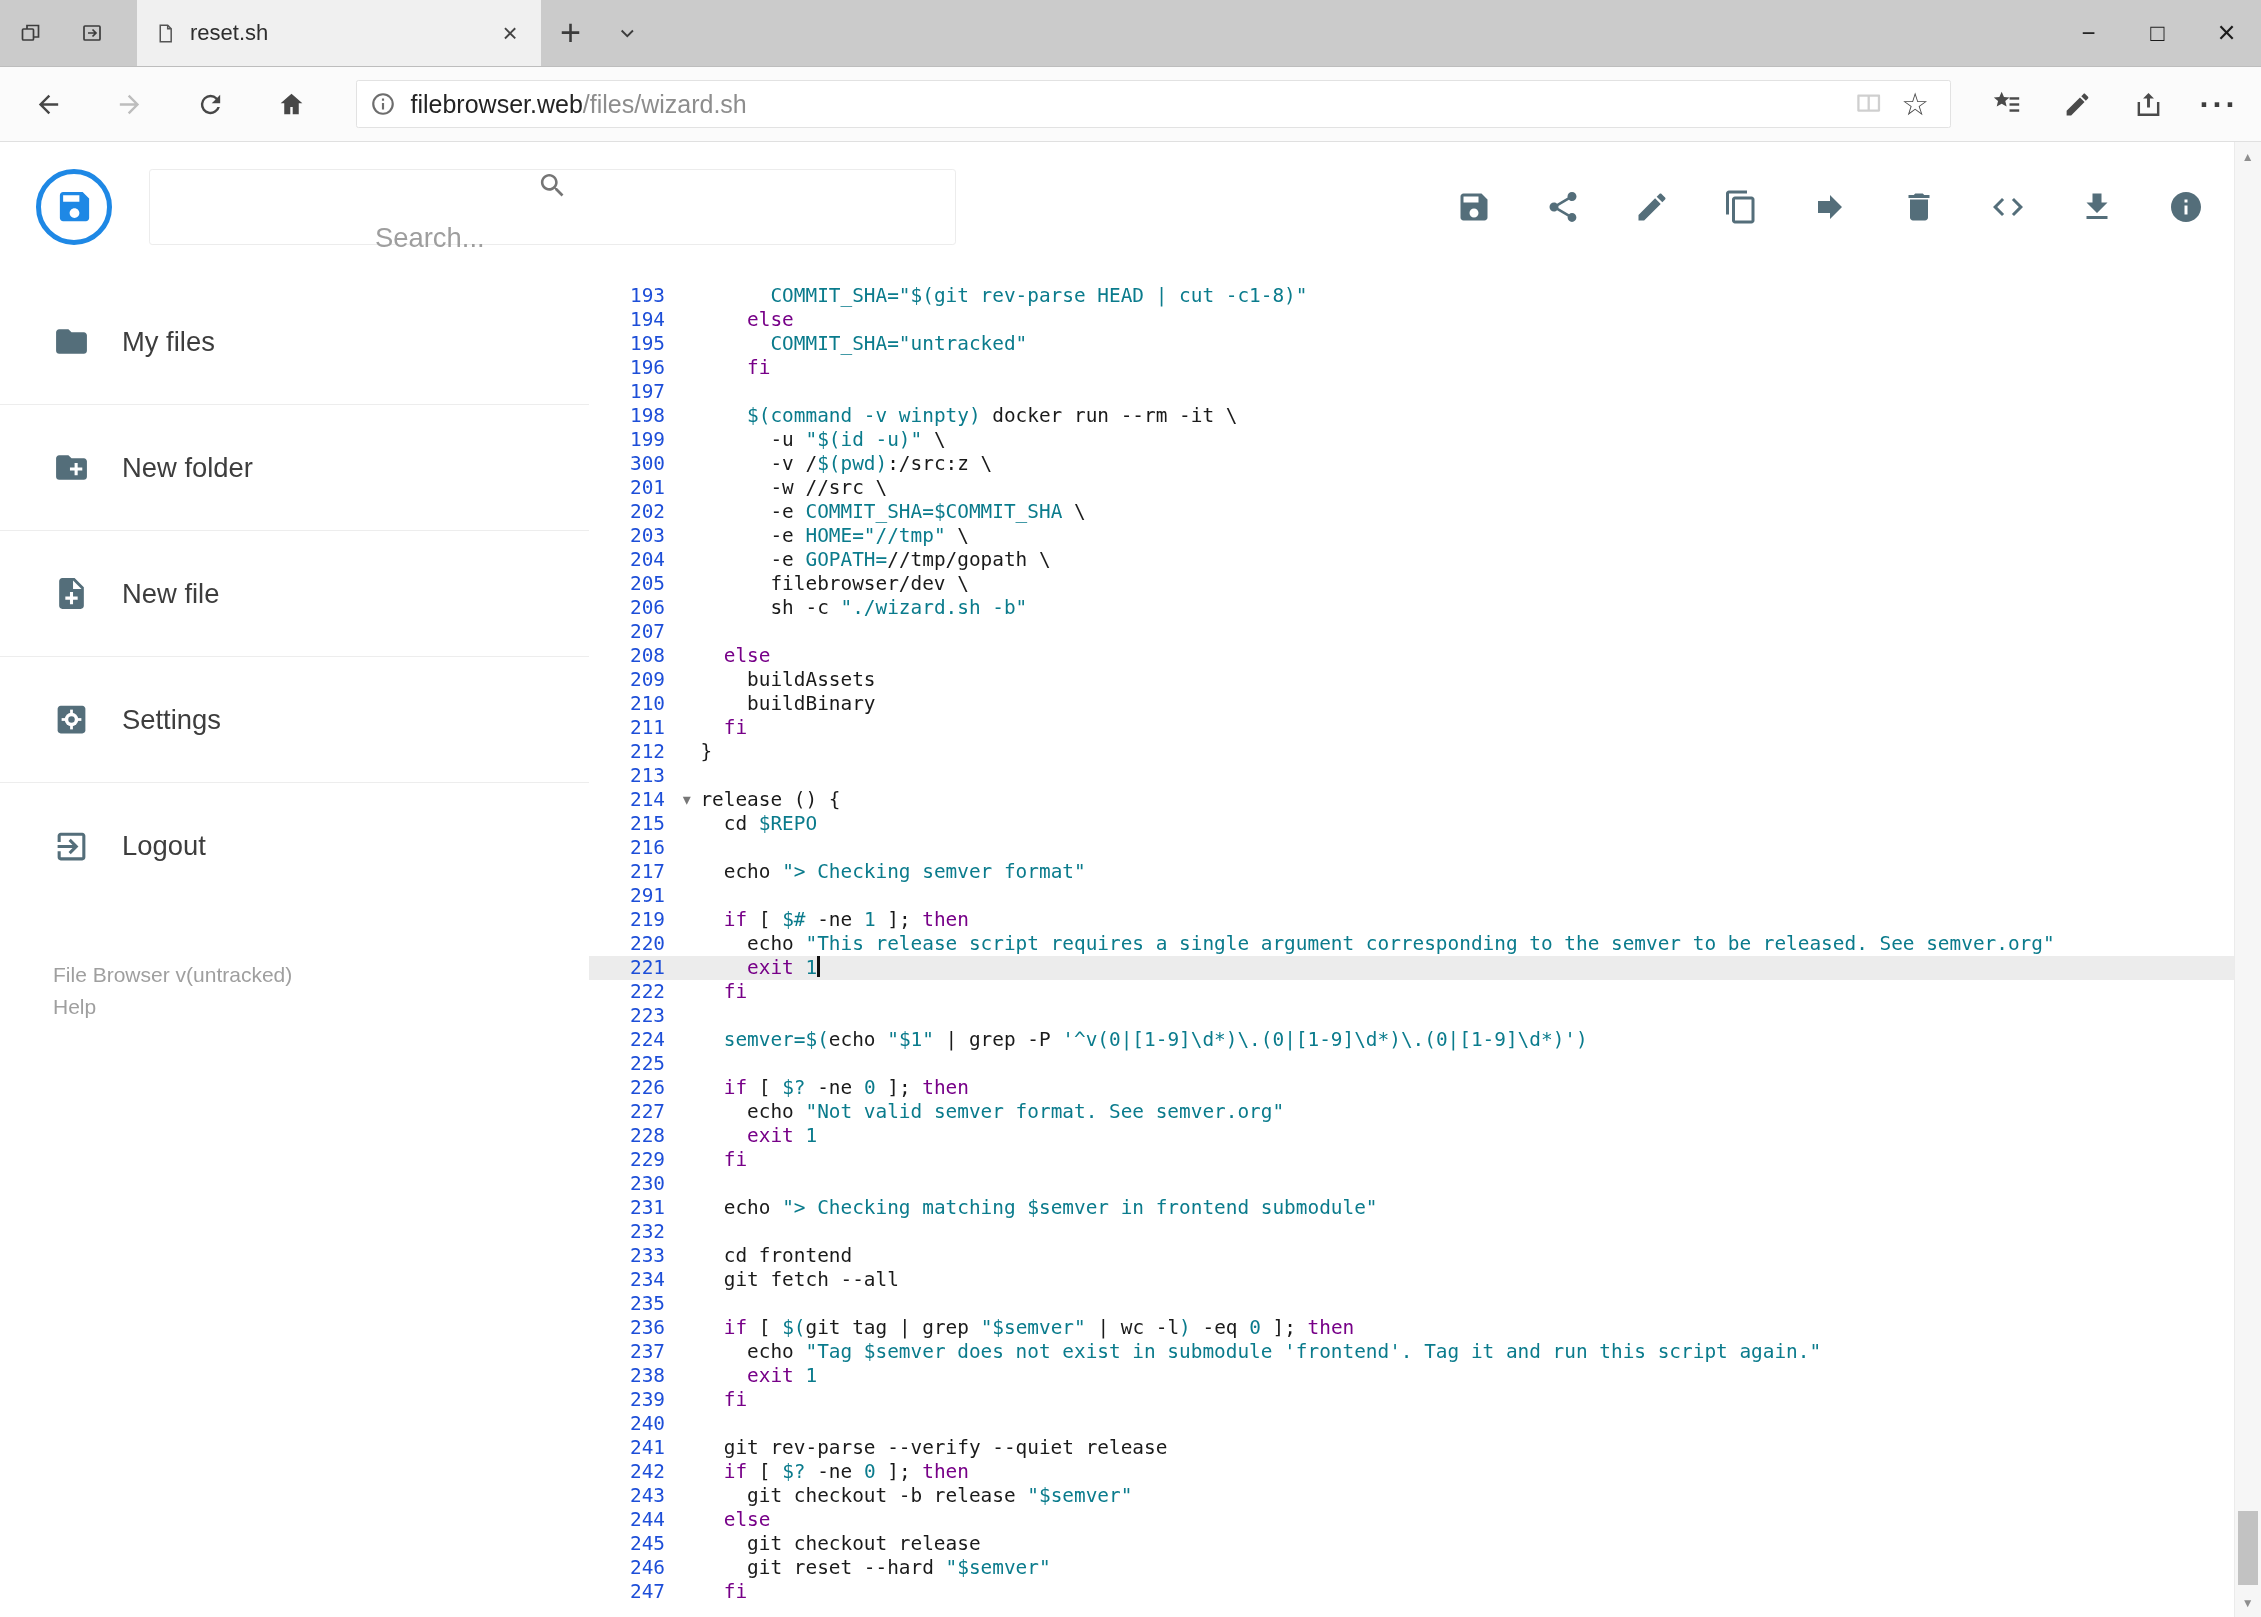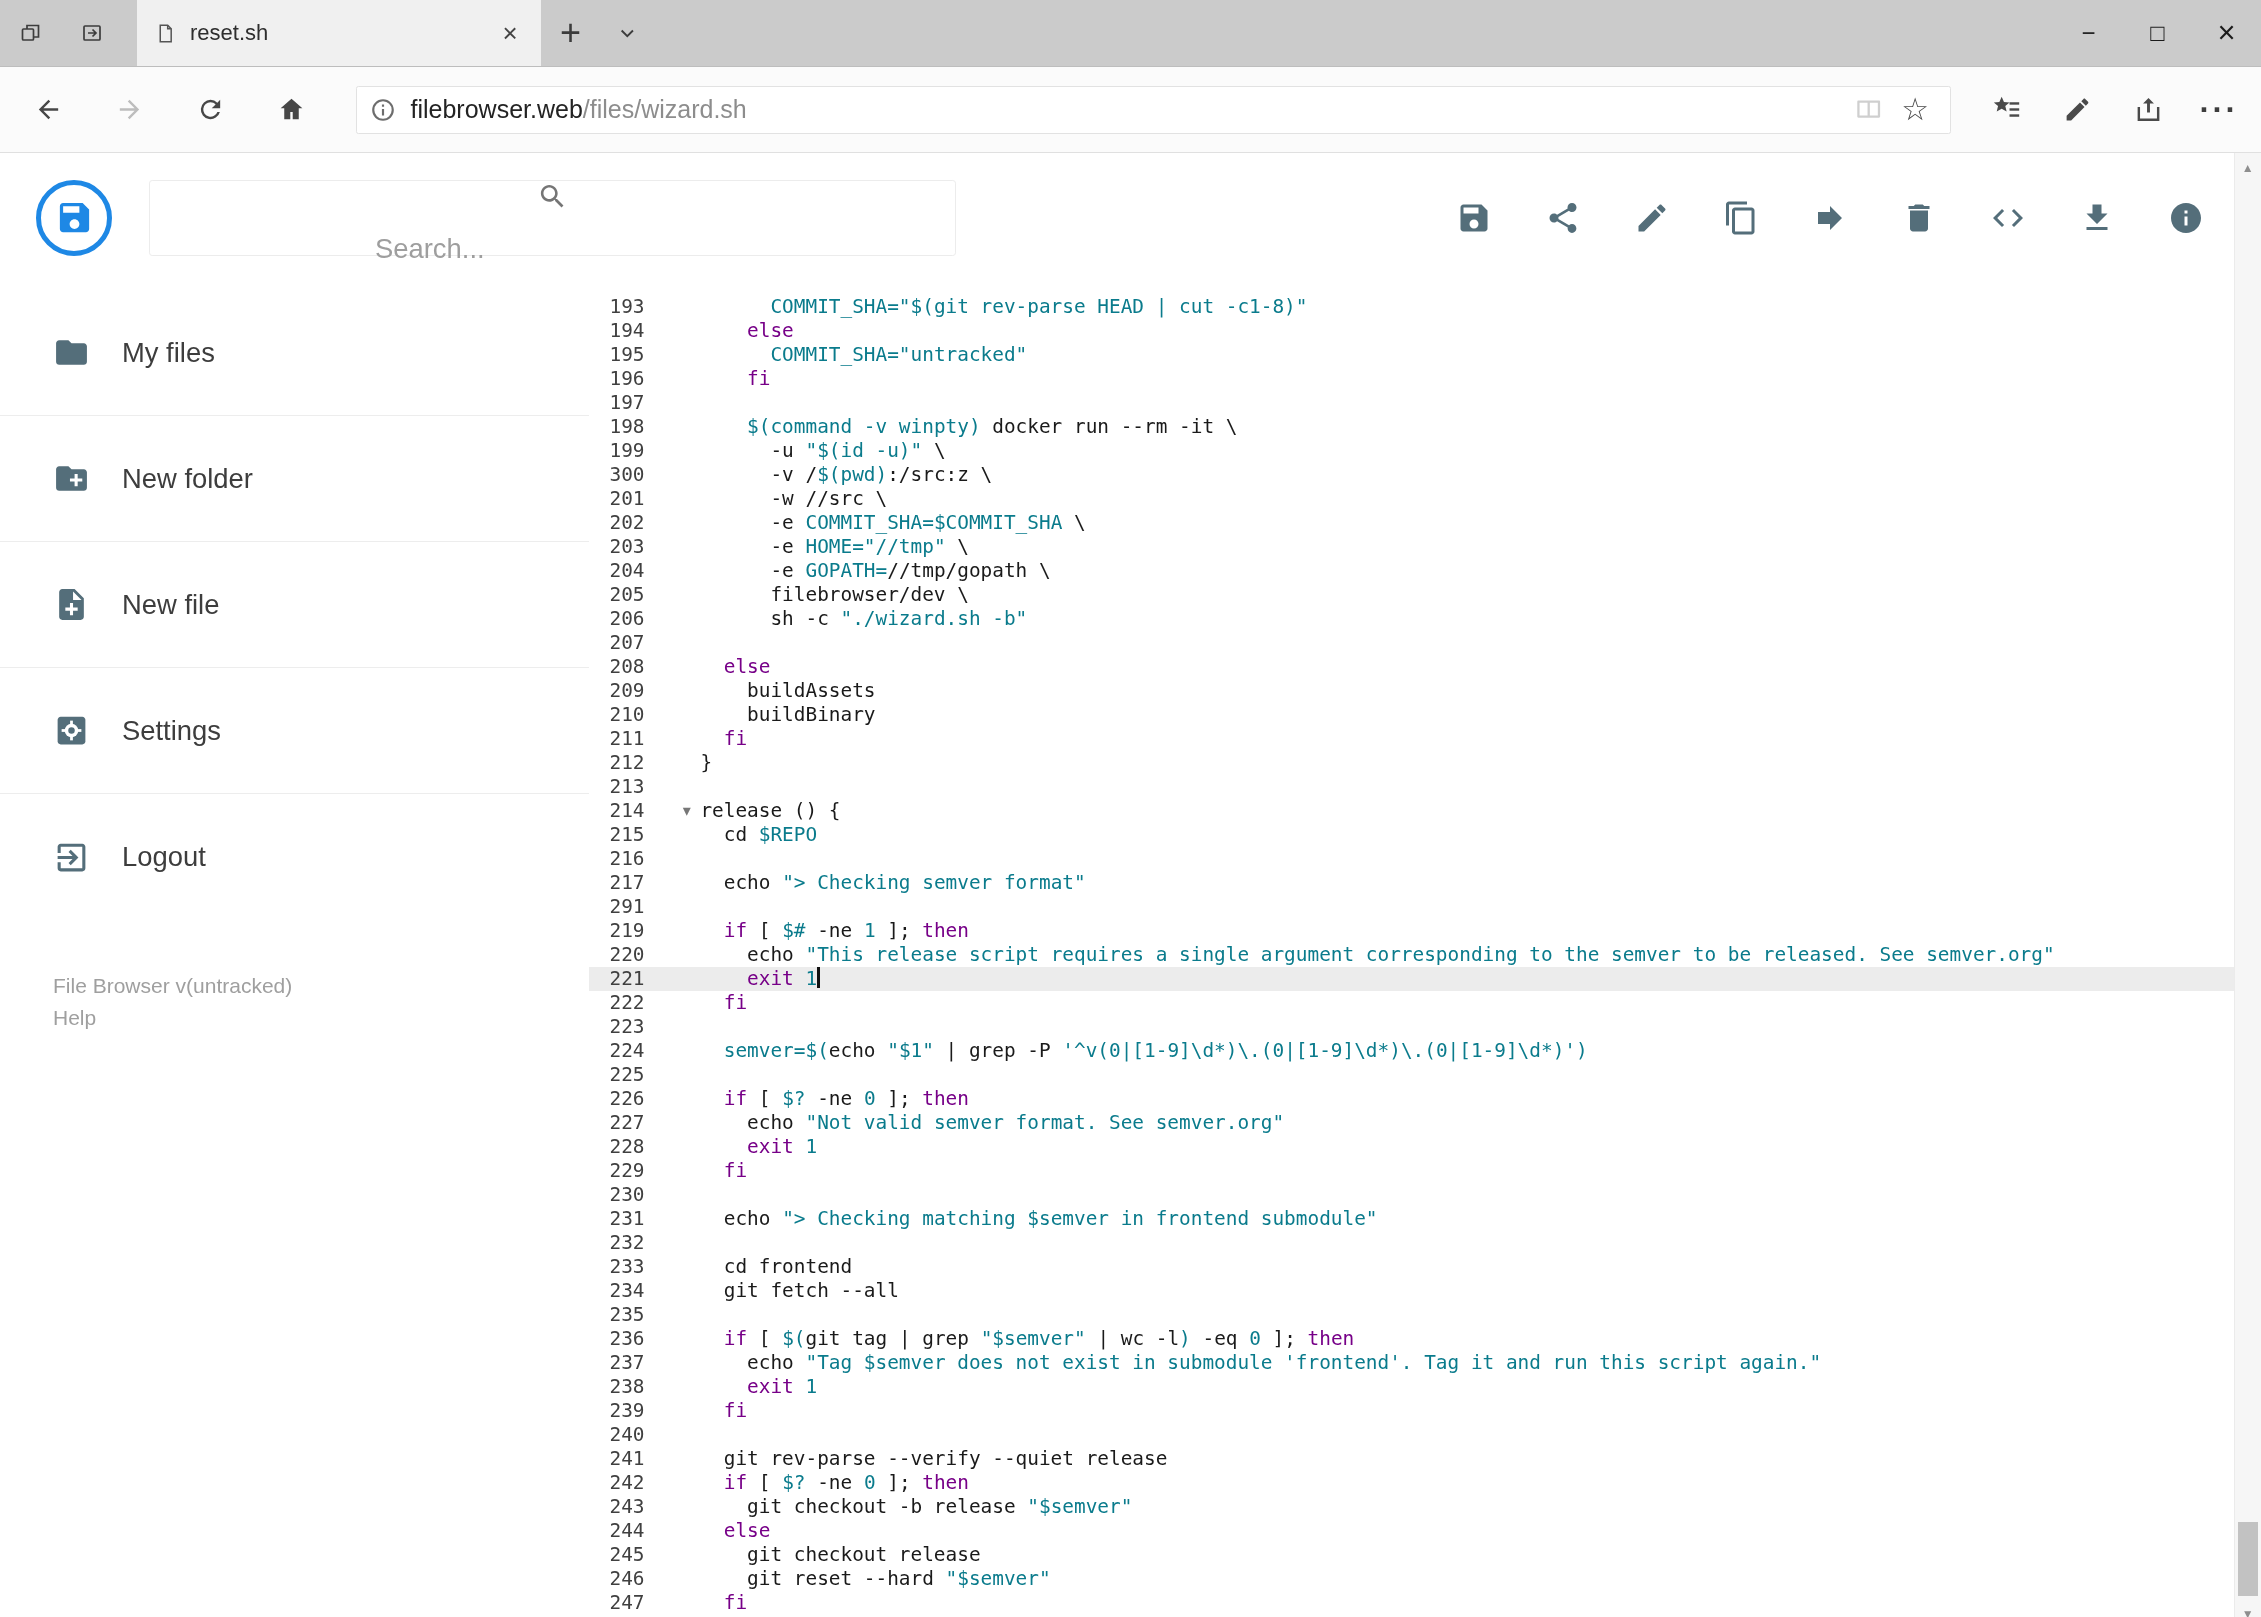--- a/index.html
+++ b/index.html
@@ -16,21 +16,21 @@
   .tab-title { flex:1; font-size:22px; color:#2e2e2e; white-space:nowrap; overflow:hidden; }
   .tab-close { font-size:26px; color:#444; padding:0 4.8px; }
   .newtab { width:60px; display:flex; align-items:center; justify-content:center; font-size:36px; color:#3c3c3c; }
   .tab-chevron { width:53px; display:flex; align-items:center; justify-content:center; }
   .tab-chevron svg { width:22.6px; height:22.6px; stroke:#3c3c3c; fill:none; stroke-width:2; }
   .strip-spacer { flex:1; }
   .winbtn { width:69px; display:flex; align-items:center; justify-content:center; font-size:24px; color:#1a1a1a; }
   .winbtn.close { font-size:31px; }
 
   
-  .navbar { height:86px; background:#fbfbfb; border-bottom:0.8px solid #e0e0e0; display:flex; align-items:center; padding:0 6.5px 0 8px; }
+  .navbar { height:75px; background:#fbfbfb; border-bottom:0.8px solid #e0e0e0; display:flex; align-items:center; padding:0 6.5px 0 8px; }
   .nav-btn { width:81px; height:100%; display:flex; align-items:center; justify-content:center; }
   .nav-btn svg { width:29px; height:29px; fill:#474747; }
   .nav-btn.disabled svg { fill:#bdbdbd; }
   .addressbar { flex:1; height:48px; margin-left:24px; margin-right:19.4px; background:#fff; border:1.6px solid #e2e2e2;
                 border-radius:2.4px; display:flex; align-items:center; padding:0 13px; }
   .addr-info svg { width:26px; height:26px; fill:#6d6d6d; display:block; margin-right:14.5px; }
   .url { font-size:25px; white-space:nowrap; }
   .url .host { color:#232323; }
   .url .path { color:#8d8d8d; }
   .addr-spacer { flex:1; }
@@ -67,21 +67,21 @@
   .sb-item { height:126px; display:flex; align-items:center; padding-left:53px; gap:32px; color:var(--c-icon,#546E7A); }
   .sb-item.bordered { border-bottom:0.8px solid #ededed; }
   .sb-item svg { width:37px; height:37px; fill:currentColor; flex:0 0 auto; }
   .sb-label { font-size:27.4px; color:#3d3d3d; }
   .sb-footer { margin-top:50px; padding-left:53px; font-size:21px; color:#9f9f9f; line-height:32px; }
 
   
   .editor { flex:1; overflow:hidden; padding-top:13px; font-family:"DejaVu Sans Mono", monospace; font-size:19.4px; }
   .cl { display:flex; height:24px; line-height:24px; white-space:pre; }
   .cl.active { background:var(--c-active_line,#ECECEC); }
-  .ln { width:84px; padding-right:8px; text-align:center; color:#404040; flex:0 0 auto; }
+  .ln { width:84px; padding-right:8px; text-align:right; color:#1d4ed8; flex:0 0 auto; }
   .fold { width:27.4px; flex:0 0 auto; color:#777; font-family:"DejaVu Sans", sans-serif; font-size:16px; text-align:center; }
   .cd { flex:1; color:#1a1a1a; }
   .tk-p { color:#1a1a1a; }
   .tk-k { color:var(--c-keyword,#770088); }
   .tk-s { color:var(--c-string,#0A7B8C); }
   .caret { display:inline-block; width:2.4px; height:21px; background:#111; vertical-align:-3.2px; }
 
   
   .scrollbar { position:absolute; top:0; right:0; bottom:0; width:27.4px; background:#f6f6f6; border-left:0.8px solid #ebebeb; z-index:6; }
   .sb-arrow { height:29px; display:flex; align-items:center; justify-content:center; font-size:12px; color:#8e8e8e; }

